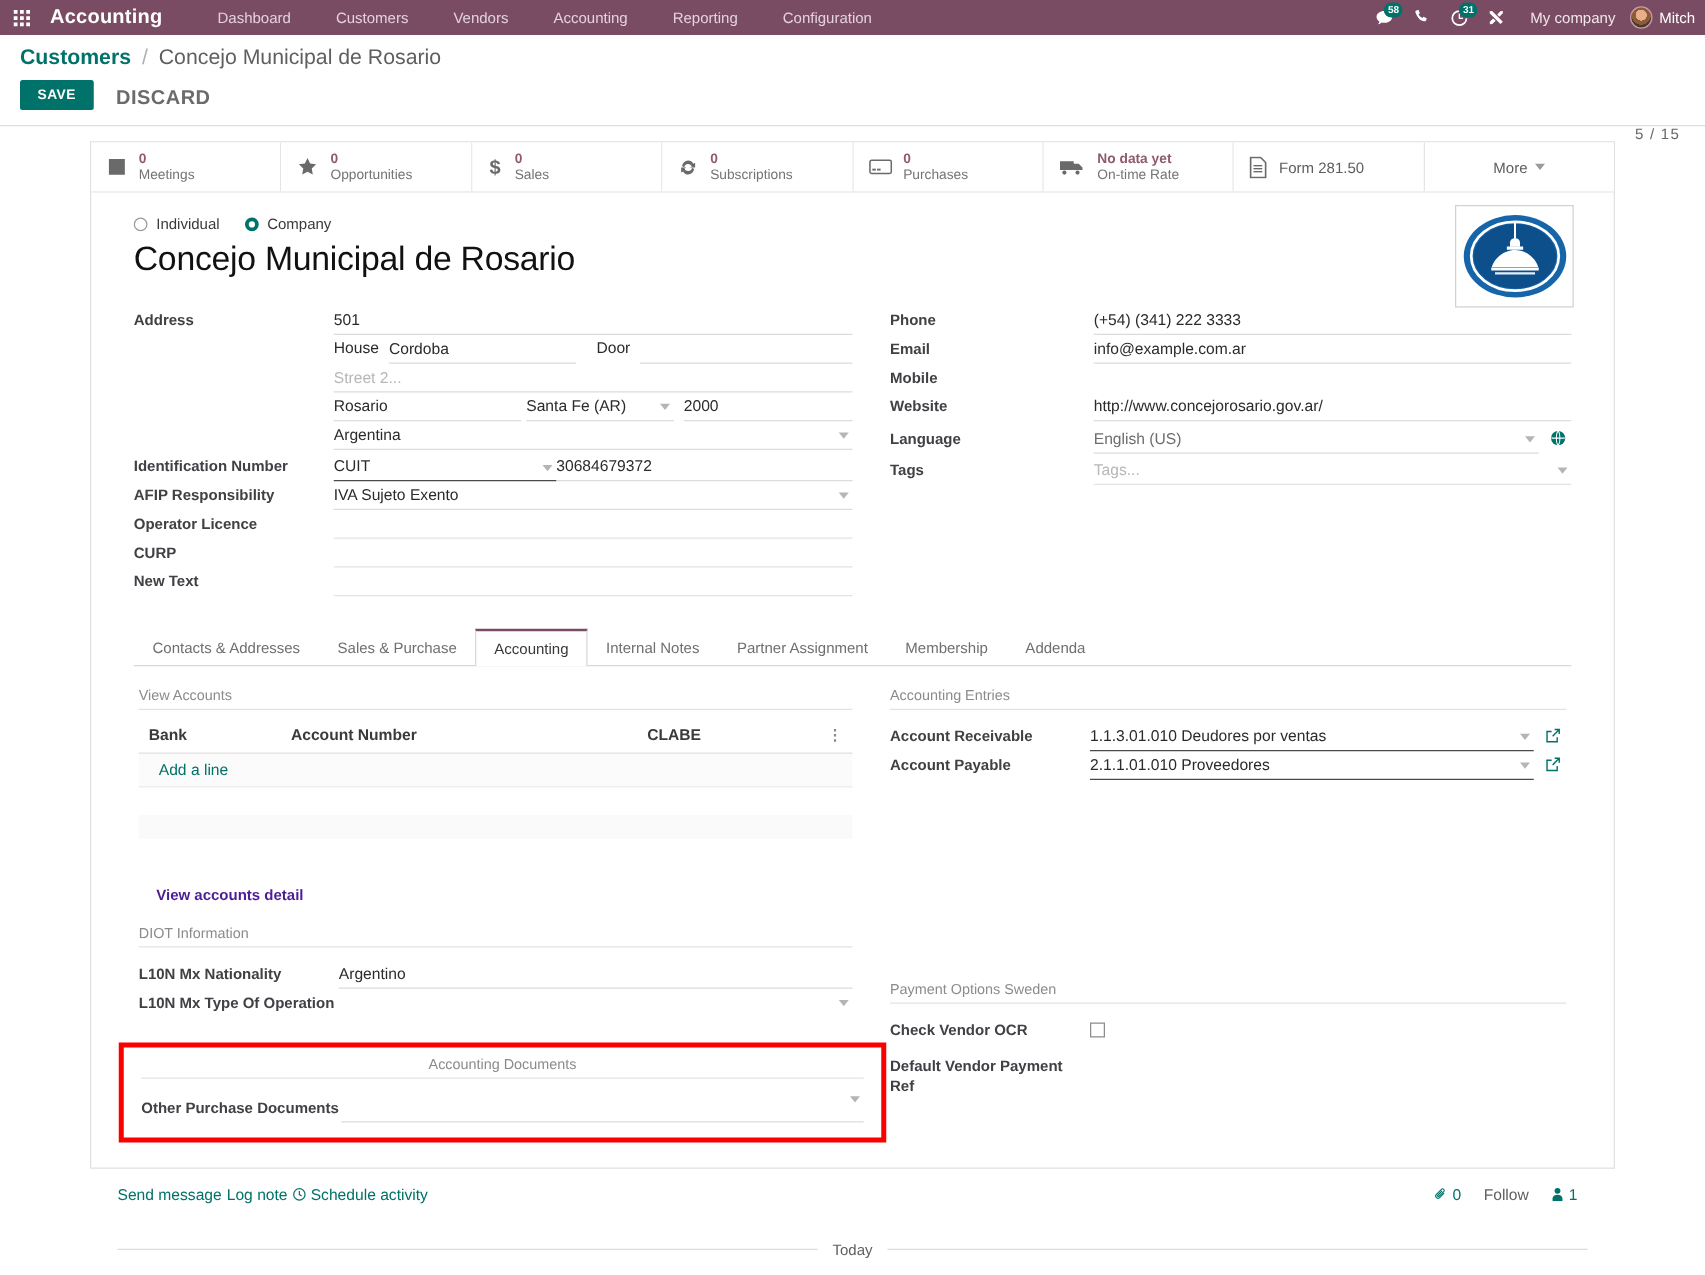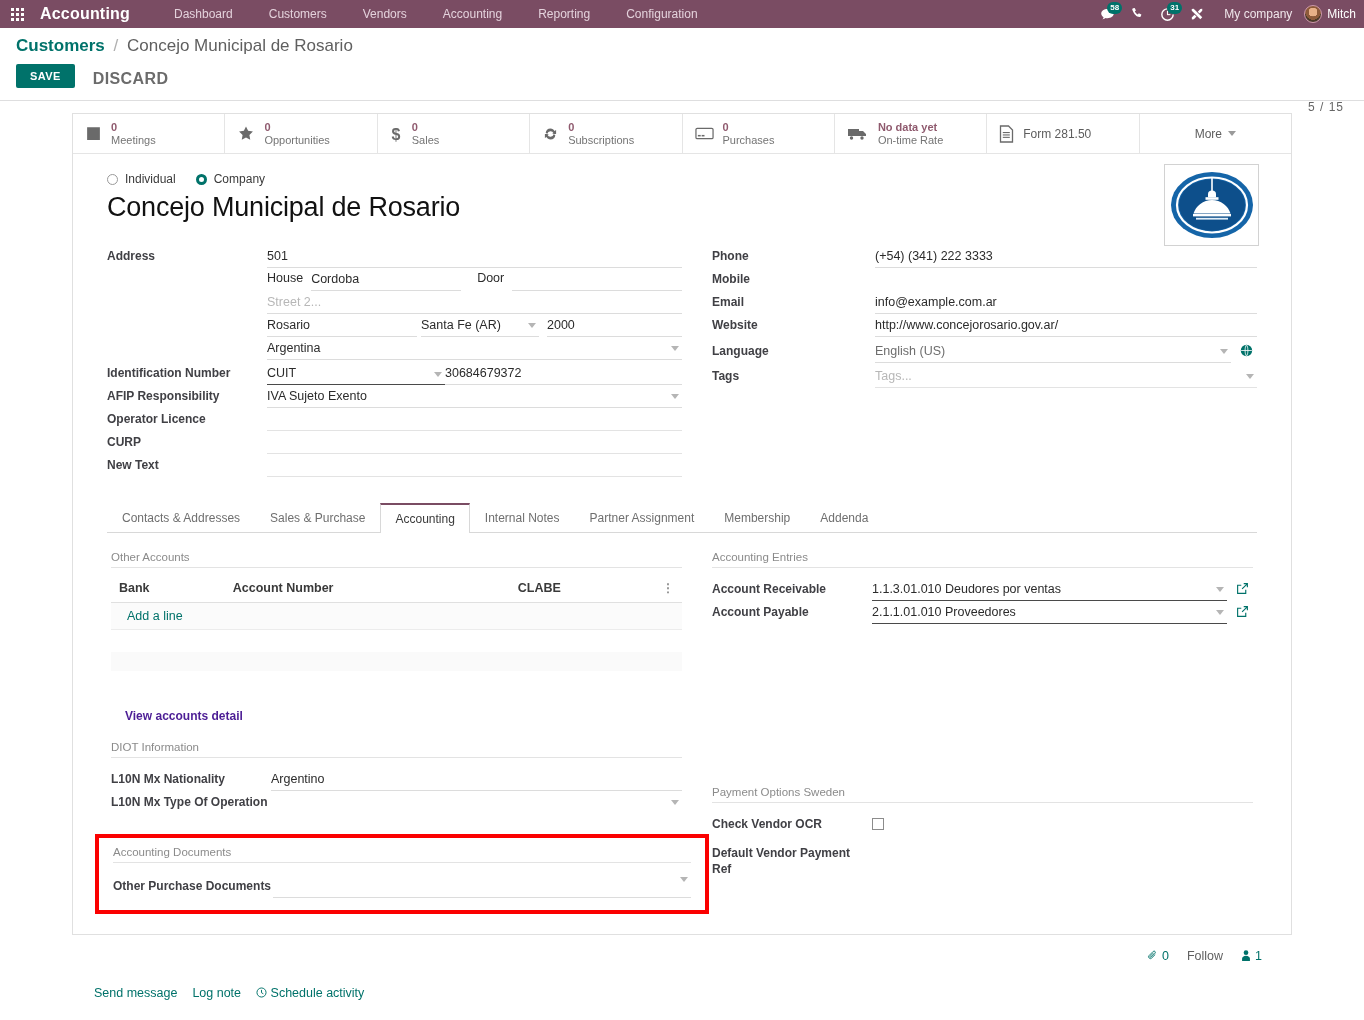--- a/index.html
+++ b/index.html
@@ -156,21 +156,21 @@
   .chk { width:12px; height:12px; border:1px solid #8c8c8c; background:#fff; display:inline-block; margin-top:5px; }
 
   
   .redbox {
     position:absolute; left:-16px; right:auto; width:614px; border:4px solid #fb0000;
     padding:8px 14px 12px 14px; background:transparent;
   }
 
   
   .chatter { width:1220px; margin:0 auto; padding:14px 22px 0 22px; position:relative; }
-  .chatter-btns { display:flex; align-items:center; gap:15px;margin-top:37px; }
+  .chatter-btns { display:flex; align-items:center; gap:4px; }
   .cbtn { color:#00726a; font-size:12.5px; cursor:pointer; }
   .chatter-right { position:absolute; right:30px; top:14px; display:flex; align-items:center; gap:18px; font-size:12.5px; }
   .cr-item { color:#00726a; cursor:pointer; display:flex; align-items:center; gap:4px; }
   .cr-follow { color:#5f5f5f; cursor:pointer; }
   .today-sep { display:flex; align-items:center; margin-top:30px; }
   .today-sep .line { flex:1; height:1px; background:#dcdcdc; }
   .today-sep .txt { font-size:12px; color:#5f5f5f; padding:0 12px; }
 </style>
 </head>
 <body>
@@ -438,30 +438,30 @@
       <div class="col right">
 
         <div class="frow">
           <div class="flbl">Phone</div>
           <div class="fval">
             <input class="inp" value="(+54) (341) 222 3333" style="">
           </div>
         </div>
 
         <div class="frow">
+          <div class="flbl">Email</div>
+          <div class="fval">
+            <input class="inp" value="info@example.com.ar" style="">
+          </div>
+        </div>
+
+        <div class="frow">
           <div class="flbl">Mobile</div>
           <div class="fval">
             <input class="inp" style="border-bottom: none;" value="">
-          </div>
-        </div>
-
-        <div class="frow">
-          <div class="flbl">Email</div>
-          <div class="fval">
-            <input class="inp" value="info@example.com.ar" style="">
           </div>
         </div>
 
         <div class="frow">
           <div class="flbl">Website</div>
           <div class="fval">
             <input class="inp" value="http://www.concejorosario.gov.ar/" style="">
           </div>
         </div>
 
@@ -496,21 +496,21 @@
         <div class="tab active">Accounting</div>
         <div class="tab">Internal Notes</div>
         <div class="tab">Partner Assignment</div>
         <div class="tab">Membership</div>
         <div class="tab">Addenda</div>
       </div>
 
       <div class="tabpane">
 
         <div class="pane-col">
-          <div class="grouptitle">Other Accounts</div>
+          <div class="grouptitle">View Accounts</div>
           <table class="o2m">
             <thead>
               <tr>
                 <th>Bank</th>
                 <th>Account Number</th>
                 <th>CLABE</th>
                 <th class="opt"><span class="dots">⋮</span></th>
               </tr>
             </thead>
             <tbody>
@@ -540,21 +540,21 @@
           <div class="frow">
             <div class="flbl">L10N Mx Type Of Operation</div>
             <div class="fval sel-wrap">
               <input class="inp" style="border-bottom: none;" value="">
               <span class="sel-caret"></span>
             </div>
           </div>
 
           
           <div class="redbox" style="margin-top:20px;position:relative;left:-16px;width:614px;">
-            <div class="grouptitle" style="margin-bottom:12px;">Accounting Documents</div>
+            <div class="grouptitle" style="margin-bottom:12px;text-align:center;">Accounting Documents</div>
             <div class="frow">
               <div class="flbl">Other Purchase Documents</div>
               <div class="fval sel-wrap">
                 <input class="inp" value="" style="">
                 <span class="sel-caret" style="top:2px;"></span>
               </div>
             </div>
           </div>
         </div>
 

